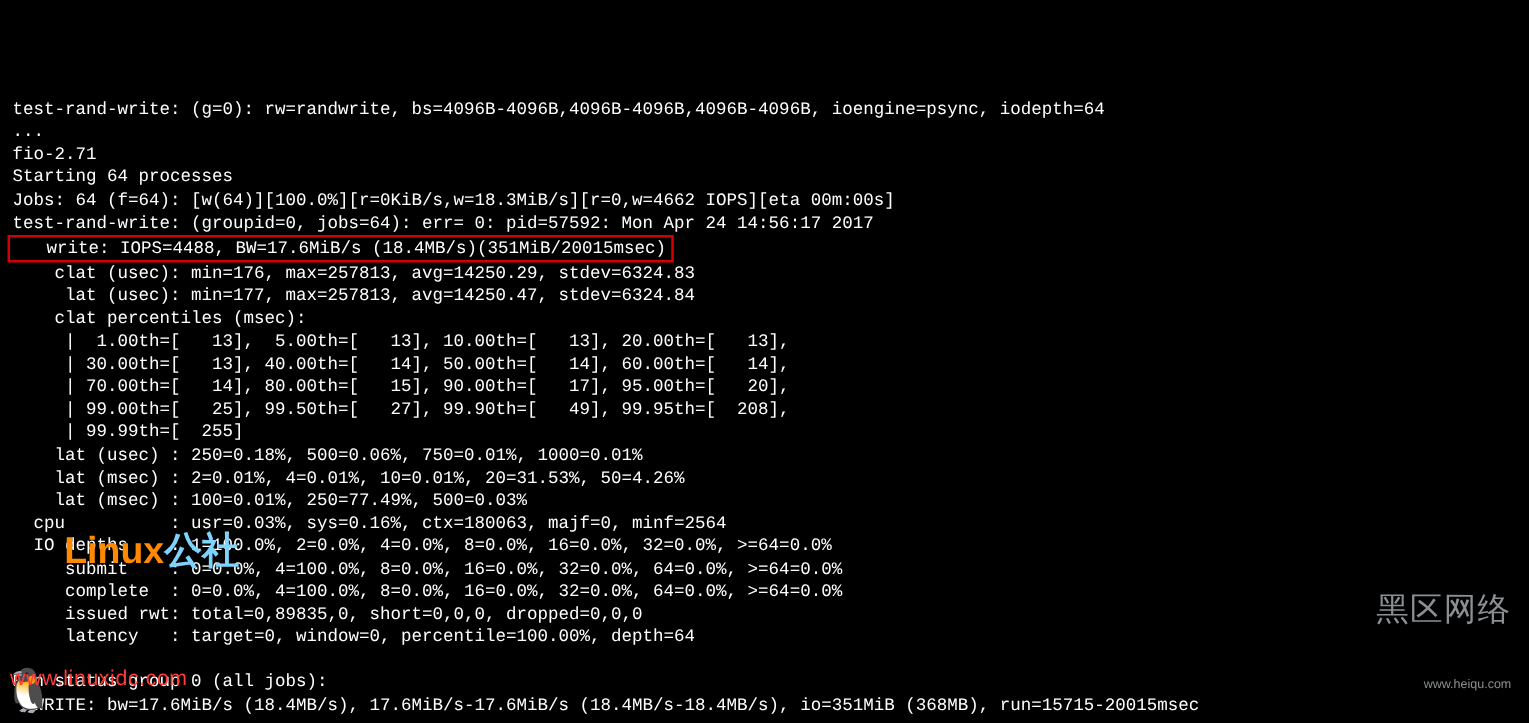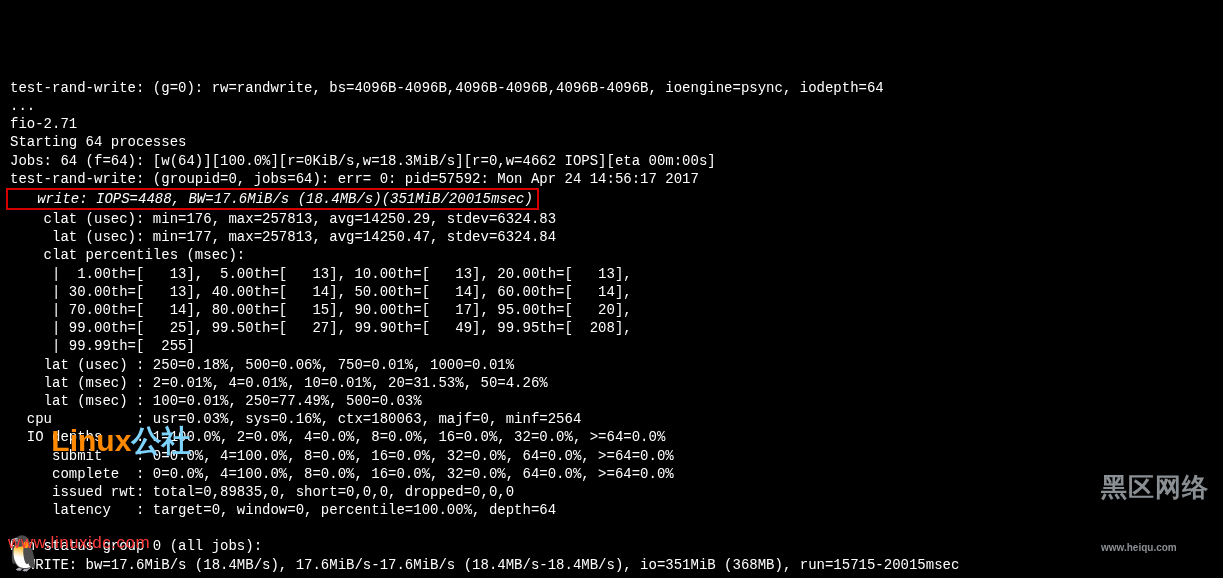--- a/index.html
+++ b/index.html
@@ -15,21 +15,20 @@
     height: 578px;
     box-sizing: border-box;
     overflow: hidden;
     position: relative;
   }
   .highlight-box {
     border: 2px solid #d40000;
     padding: 0px 4px;
     display: inline-block;
     margin-left: -4px;
-    font-style: italic;
   }
   .watermark-left {
     position: absolute;
     left: 8px;
     bottom: 6px;
     font-family: Arial, sans-serif;
     pointer-events: none;
   }
   .watermark-left .brand {
     font-size: 30px;
@@ -41,23 +40,23 @@
     font-size: 17px;
     color: #ff3b3b;
     letter-spacing: 0.5px;
     margin-top: -4px;
   }
   .watermark-right {
     position: absolute;
     right: 14px;
     bottom: 6px;
     color: #8a8f93;
-    text-align: left;
+    text-align: right;
     font-family: Arial, sans-serif;
-    font-weight: bold;
+    font-weight: normal;
     pointer-events: none;
   }
   .watermark-right .big { font-size: 26px; letter-spacing: 1px; }
   .watermark-right .url { font-size: 10px; }
   .beetle {
     position: absolute;
     left: 2px;
     bottom: 0px;
     font-size: 34px;
     pointer-events: none;

